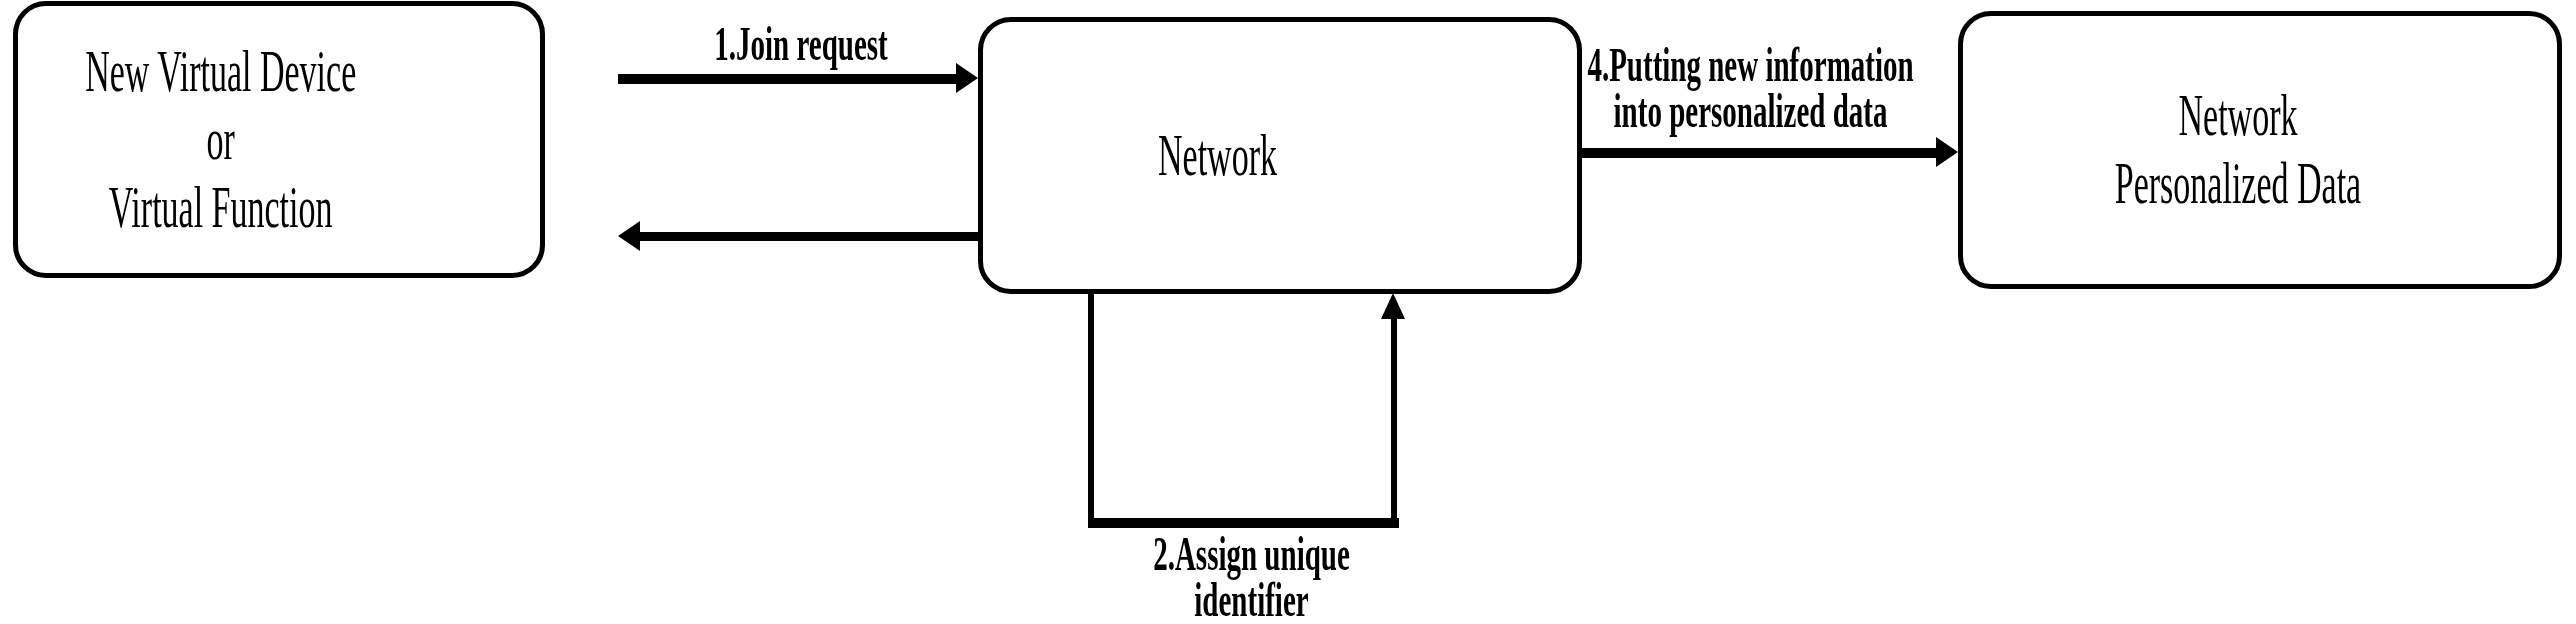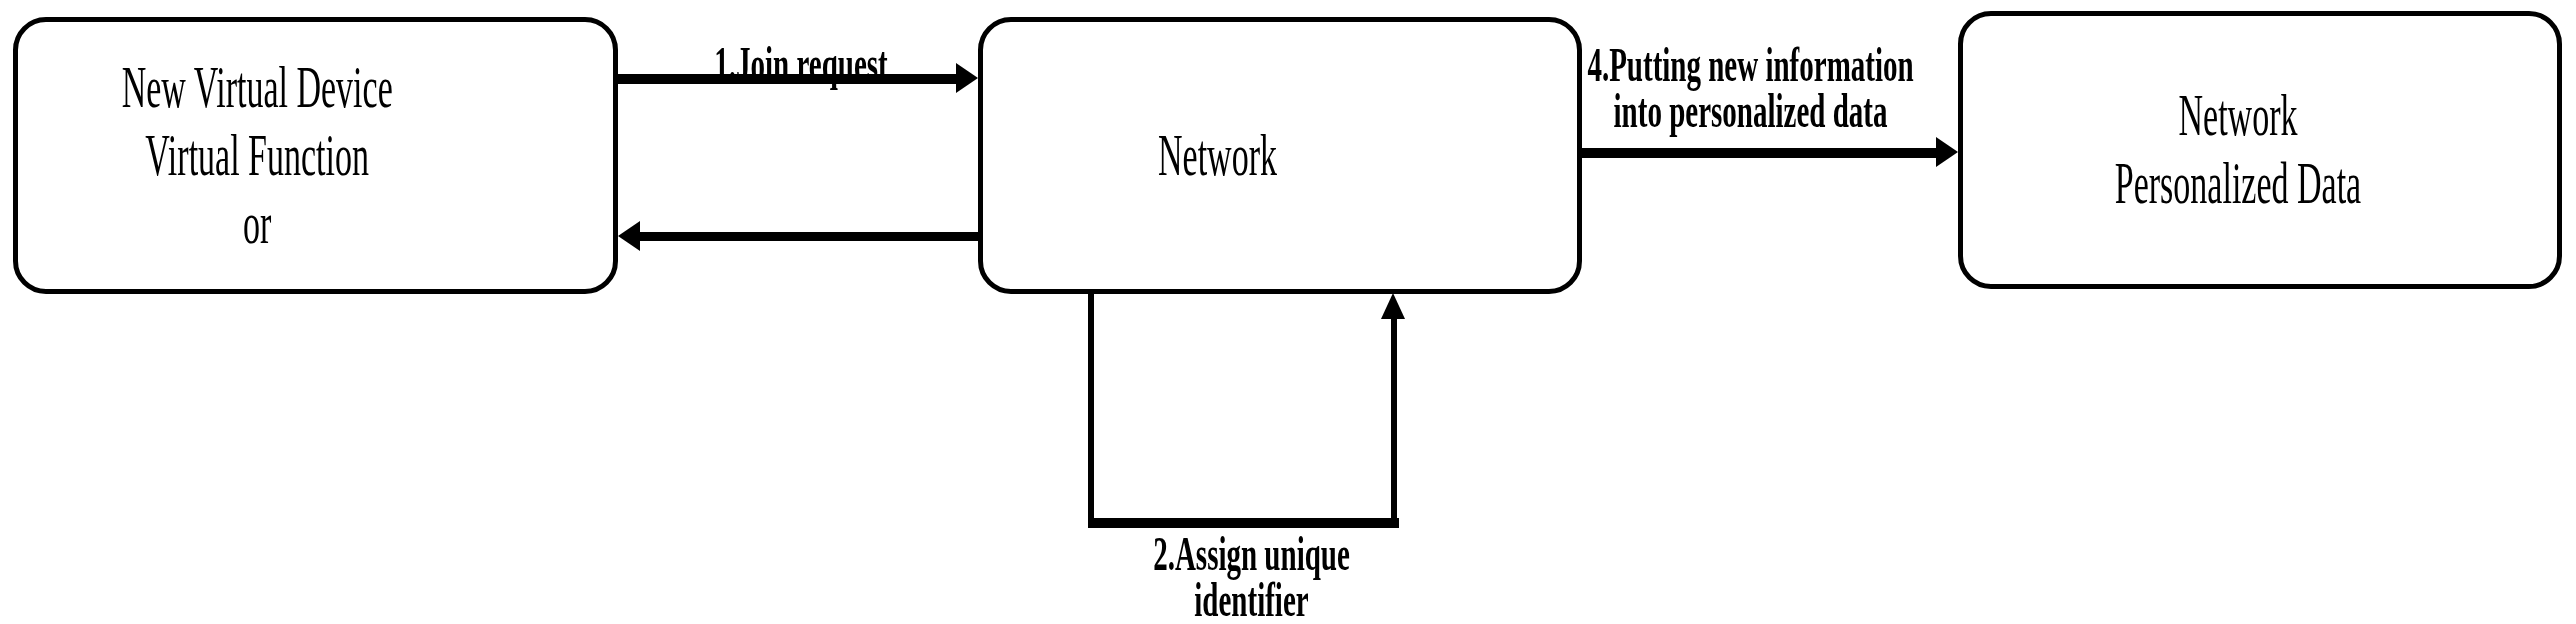--- a/index.html
+++ b/index.html
@@ -42,37 +42,37 @@
     transform: scaleY(1.75);
     transform-origin: 50% 50%;
     white-space: nowrap;
   }
   .stretch-label {
     display: inline-block;
     transform: scaleY(1.65);
     transform-origin: 50% 50%;
     white-space: nowrap;
   }
-  #box-device { left: 13.2px;   top: 17px; width: 605px; height: 277px; }
+  #box-device { left: 13.2px;   top: 1px; width: 532px; height: 277px; }
   #box-device .node-text { padding-right: 117px; }
   #box-mgmt   { left: 978px; top: 17px; width: 604px; height: 277px; }
   #box-mgmt .node-text { padding-right: 125px; }
   #box-data   { left: 1958px; top: 11px; width: 604px; height: 278px; }
   #box-data .node-text { padding-right: 44px; }
 
   
   .arrow-label {
     position: absolute;
     text-align: center;
     font-size: 29px;
     font-weight: bold;
   }
   .arrow-label .line { white-space: nowrap; }
   #label-join     { left: 654px;  top: 20.6px;  width: 294px; }
-  #label-join .line { line-height: 44px; margin-top: 20px; }
+  #label-join .line { line-height: 44px; }
   #label-reply    { left: 607px;  top: 243px; width: 367px; }
   #label-reply .line { line-height: 44px; }
   #label-putting  { left: 1567px; top: 41px;  width: 367px; font-family: Liberation Serif, serif; }
   #label-putting .line { line-height: 46px; }
   #label-assign   { left: 1068px; top: 531px; width: 367px; font-family: Liberation Serif, serif; }
   #label-assign .line { line-height: 46px; }
 
   
   .shaft {
     position: absolute;
@@ -112,22 +112,22 @@
   #head-loop  { left: 1381px; top: 293px; }
 </style>
 </head>
 <body>
 
 <div class="canvas">
 
   <div class="node" id="box-device">
     <div class="node-text">
       <div class="line"><span class="stretch">New Virtual Device</span></div>
+      <div class="line"><span class="stretch">or</span></div>
       <div class="line"><span class="stretch">Virtual Function</span></div>
-      <div class="line"><span class="stretch">or</span></div>
     </div>
   </div>
 
   <div class="node" id="box-mgmt">
     <div class="node-text">
       <div class="line"><span class="stretch">Network</span></div>
     </div>
   </div>
 
   <div class="node" id="box-data">

